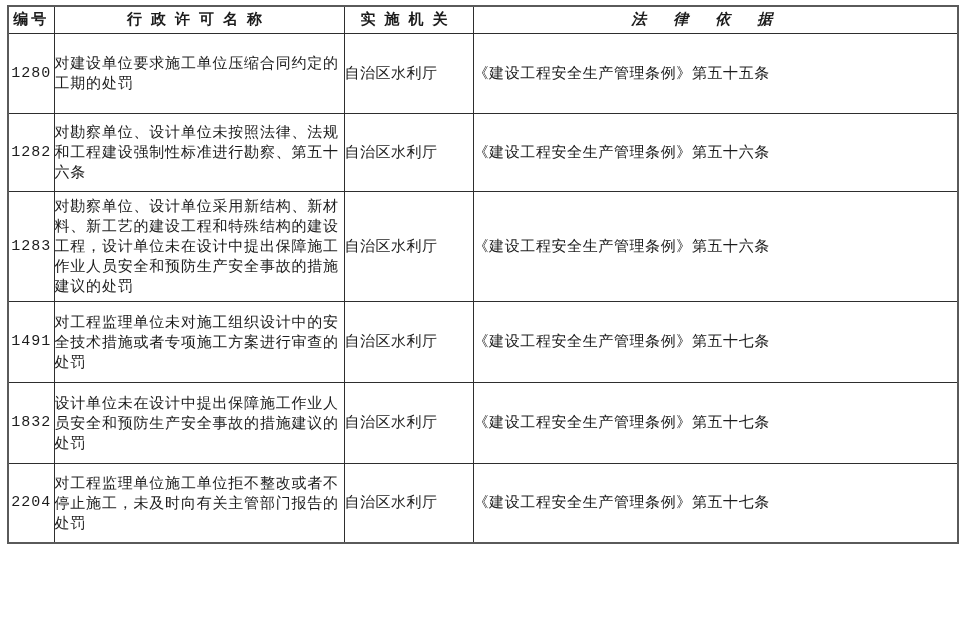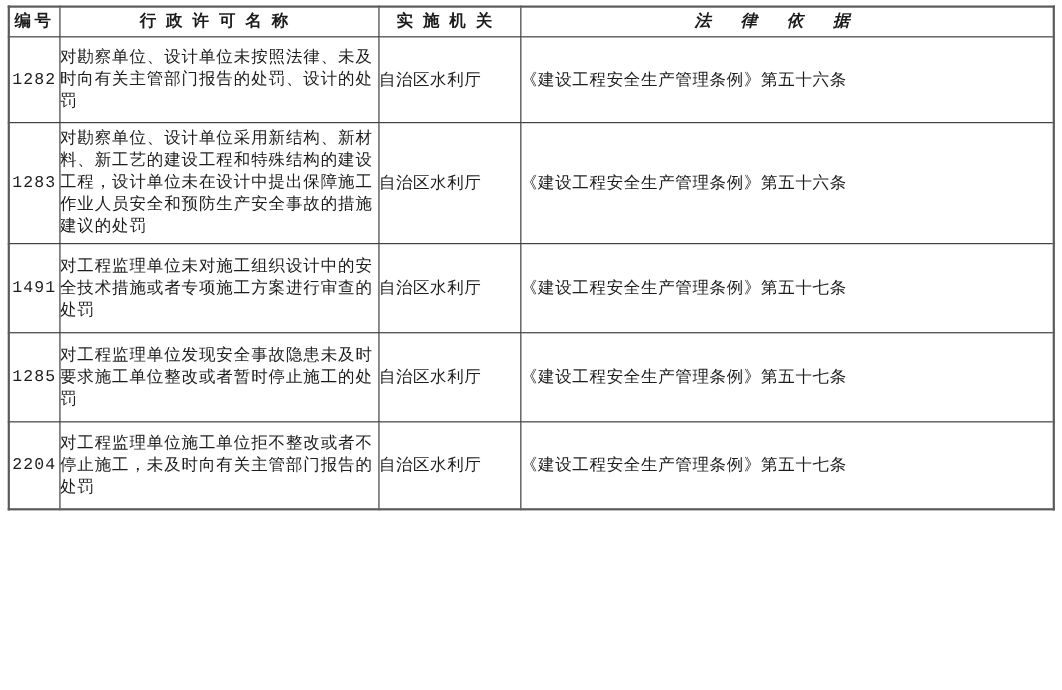--- a/index.html
+++ b/index.html
@@ -82,41 +82,47 @@
       <col style="width:129px">
       <col style="width:485px">
     </colgroup>
     <tbody>
         <tr class="head">
       <th class="h-id">编号</th>
       <th class="h-name">行政许可名称</th>
       <th class="h-agency">实施机关</th>
       <th class="h-legal">法律依据</th>
     </tr>
+    <tr style="height:80px">
+      <td class="c-id">1280</td>
+      <td class="c-name">对建设单位要求施工单位压缩合同约定的工期的处罚</td>
+      <td class="c-agency">自治区水利厅</td>
+      <td class="c-legal">《建设工程安全生产管理条例》第五十五条</td>
+    </tr>
     <tr style="height:78px">
       <td class="c-id">1282</td>
-      <td class="c-name">对勘察单位、设计单位未按照法律、未及时向有关主管部门报告的处罚、设计的处罚</td>
+      <td class="c-name">对勘察单位、设计单位未按照法律、法规和工程建设强制性标准进行勘察、第五十六条</td>
       <td class="c-agency">自治区水利厅</td>
       <td class="c-legal">《建设工程安全生产管理条例》第五十六条</td>
     </tr>
     <tr style="height:110px">
       <td class="c-id">1283</td>
       <td class="c-name">对勘察单位、设计单位采用新结构、新材料、新工艺的建设工程和特殊结构的建设工程，设计单位未在设计中提出保障施工作业人员安全和预防生产安全事故的措施建议的处罚</td>
       <td class="c-agency">自治区水利厅</td>
       <td class="c-legal">《建设工程安全生产管理条例》第五十六条</td>
     </tr>
     <tr style="height:81px">
       <td class="c-id">1491</td>
       <td class="c-name">对工程监理单位未对施工组织设计中的安全技术措施或者专项施工方案进行审查的处罚</td>
       <td class="c-agency">自治区水利厅</td>
       <td class="c-legal">《建设工程安全生产管理条例》第五十七条</td>
     </tr>
     <tr style="height:81px">
-      <td class="c-id">1285</td>
-      <td class="c-name">对工程监理单位发现安全事故隐患未及时要求施工单位整改或者暂时停止施工的处罚</td>
+      <td class="c-id">1832</td>
+      <td class="c-name">设计单位未在设计中提出保障施工作业人员安全和预防生产安全事故的措施建议的处罚</td>
       <td class="c-agency">自治区水利厅</td>
       <td class="c-legal">《建设工程安全生产管理条例》第五十七条</td>
     </tr>
     <tr style="height:80px">
       <td class="c-id">2204</td>
       <td class="c-name">对工程监理单位施工单位拒不整改或者不停止施工，未及时向有关主管部门报告的处罚</td>
       <td class="c-agency">自治区水利厅</td>
       <td class="c-legal">《建设工程安全生产管理条例》第五十七条</td>
     </tr>
   </tbody>

